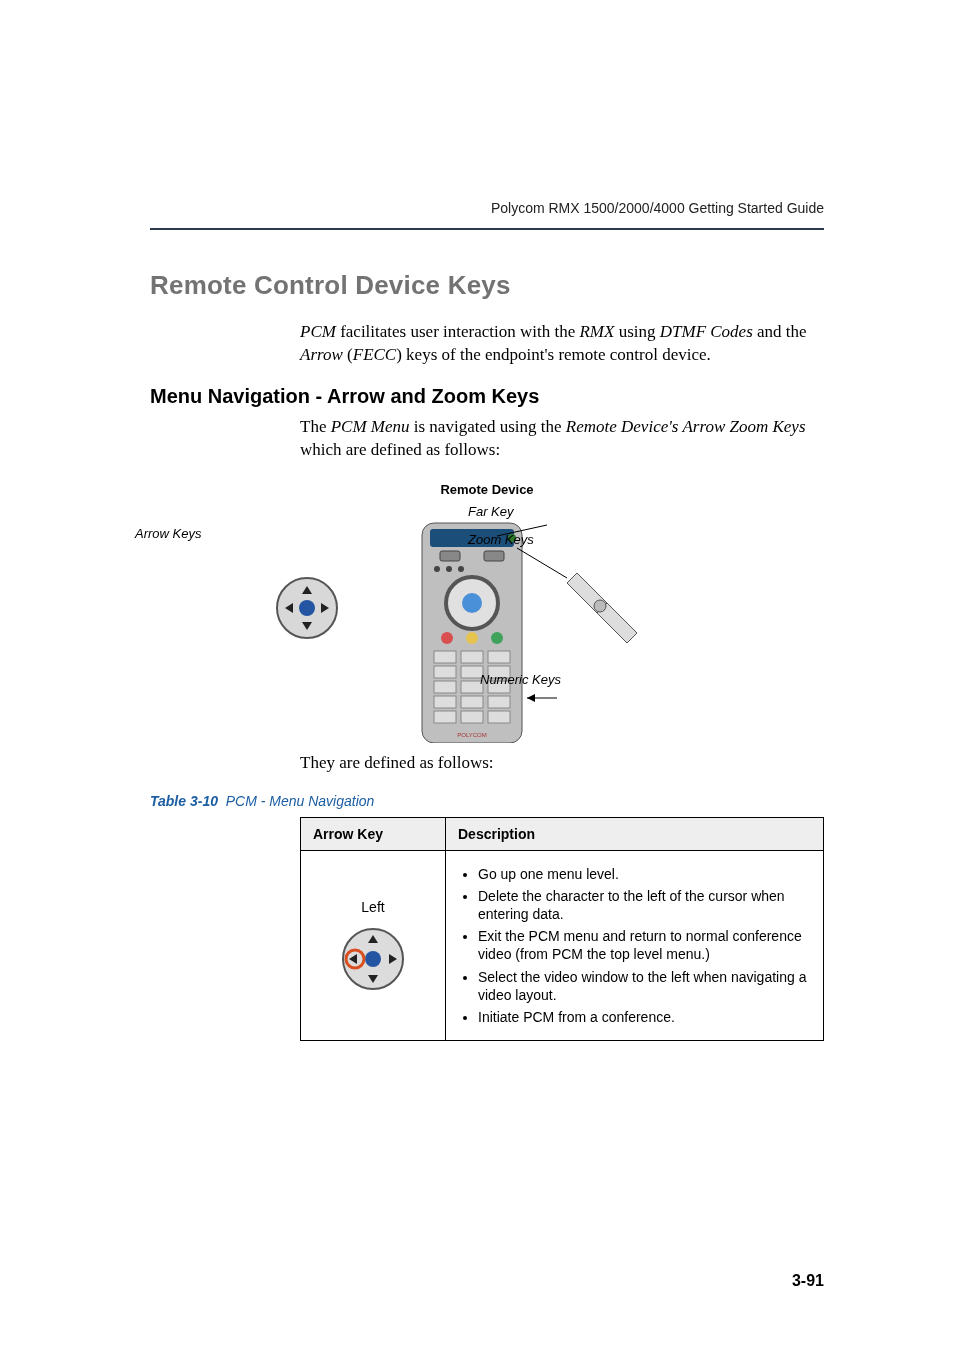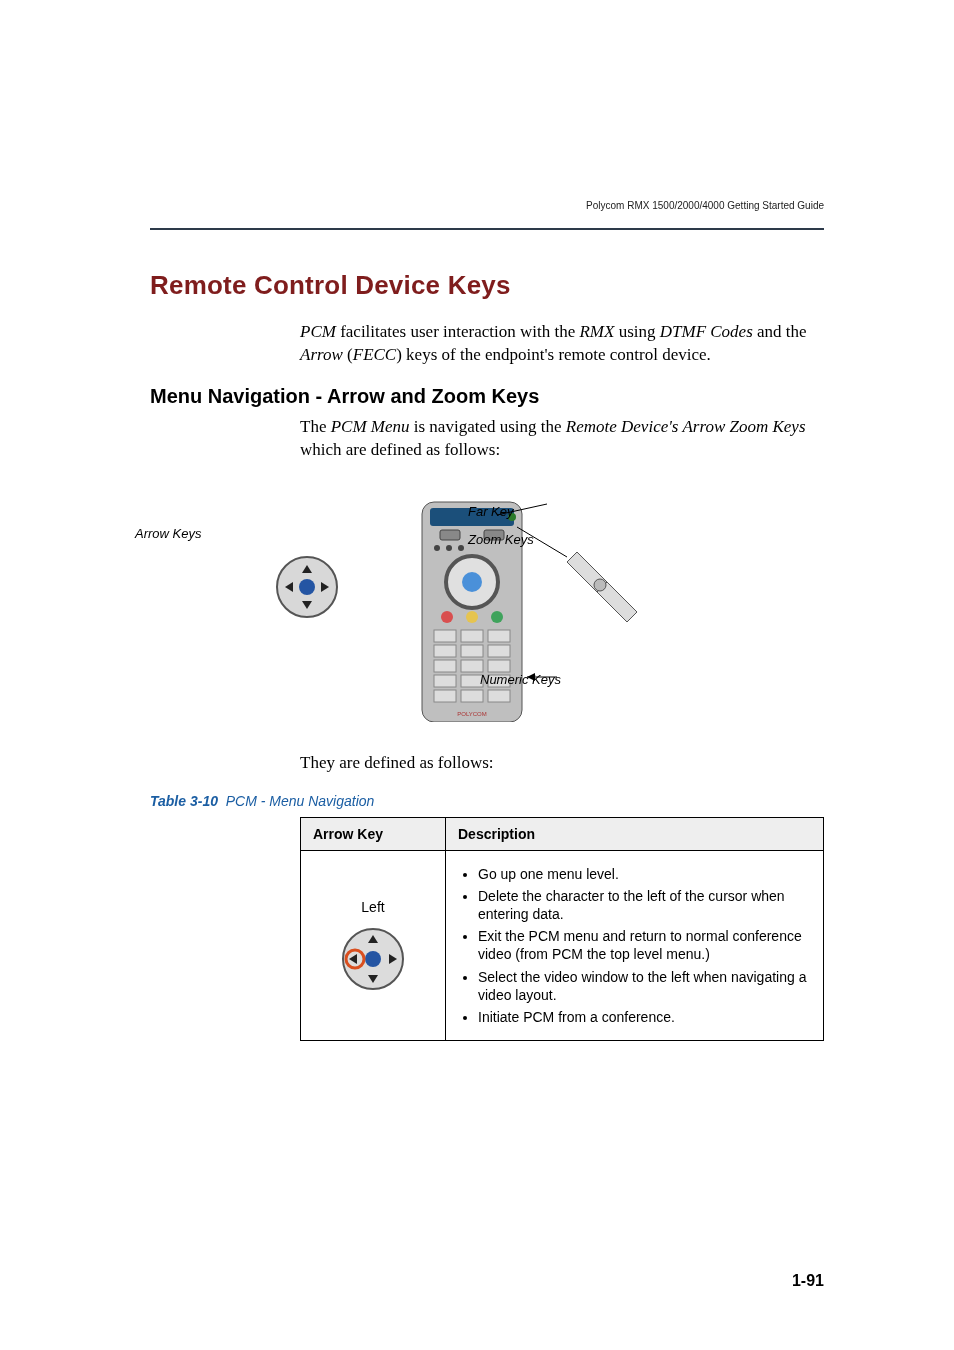--- a/index.html
+++ b/index.html
@@ -16,36 +16,36 @@
     box-sizing: border-box;
     padding: 200px 130px 60px 150px;
   }
   .running-header {
     position: absolute;
     top: 200px;
     right: 130px;
     left: 150px;
     text-align: right;
     font-family: "Helvetica Neue", Helvetica, Arial, sans-serif;
-    font-size: 10px;
+    font-size: 14px;
     color: #222;
   }
   .divider {
     position: absolute;
     top: 228px;
     left: 150px;
     right: 130px;
     height: 2px;
     background: #2d3a4a;
   }
   .content {
     margin-top: 70px;
   }
   h1.section-heading {
-    color: #7f1d1d;
+    color: #737373;
     font-family: "Futura", "Century Gothic", "Trebuchet MS", Arial, sans-serif;
     font-weight: 700;
     font-size: 26px;
     margin: 0 0 20px 0;
     letter-spacing: 0.2px;
   }
   .body-text {
     font-size: 17px;
     line-height: 1.35;
     margin: 0 0 14px 0;
@@ -156,20 +156,21 @@
 
     <h1 class="section-heading">Remote Control Device Keys</h1>
 
     <p class="body-text indented"><i>PCM</i> facilitates user interaction with the <i>RMX</i> using <i>DTMF Codes</i> and the <i>Arrow</i> (<i>FECC</i>) keys of the endpoint's remote control device.</p>
 
     <h2 class="subsection indented">Menu Navigation - Arrow and Zoom Keys</h2>
 
     <p class="body-text indented">The <i>PCM Menu</i> is navigated using the <i>Remote Device's Arrow Zoom Keys</i> which are defined as follows:</p>
 
     <div class="figure-area indented">
+      <div class="fig-title">Remote Device</div>
 
       <div class="figure-label" style="left:-15px; top:44px;">Arrow Keys</div>
       <div class="figure-label" style="left:318px; top:22px;">Far Key</div>
       <div class="figure-label" style="left:318px; top:50px;">Zoom Keys</div>
       <div class="figure-label" style="left:330px; top:190px;">Numeric Keys</div>
 
       <svg class="remote-svg" width="520" height="240">
 
         <g transform="translate(50,75)">
           <circle cx="30" cy="30" r="30" fill="#d8d8d8" stroke="#555" stroke-width="2"></circle>
@@ -272,14 +273,14 @@
               <li>Select the video window to the left when navigating a video layout.</li>
               <li>Initiate PCM from a conference.</li>
             </ul>
           </td>
         </tr>
       </tbody>
     </table>
 
   </div>
 
-  <div class="page-number">1-91</div>
+  <div class="page-number">3-91</div>
 </div>
 
 </body></html>

